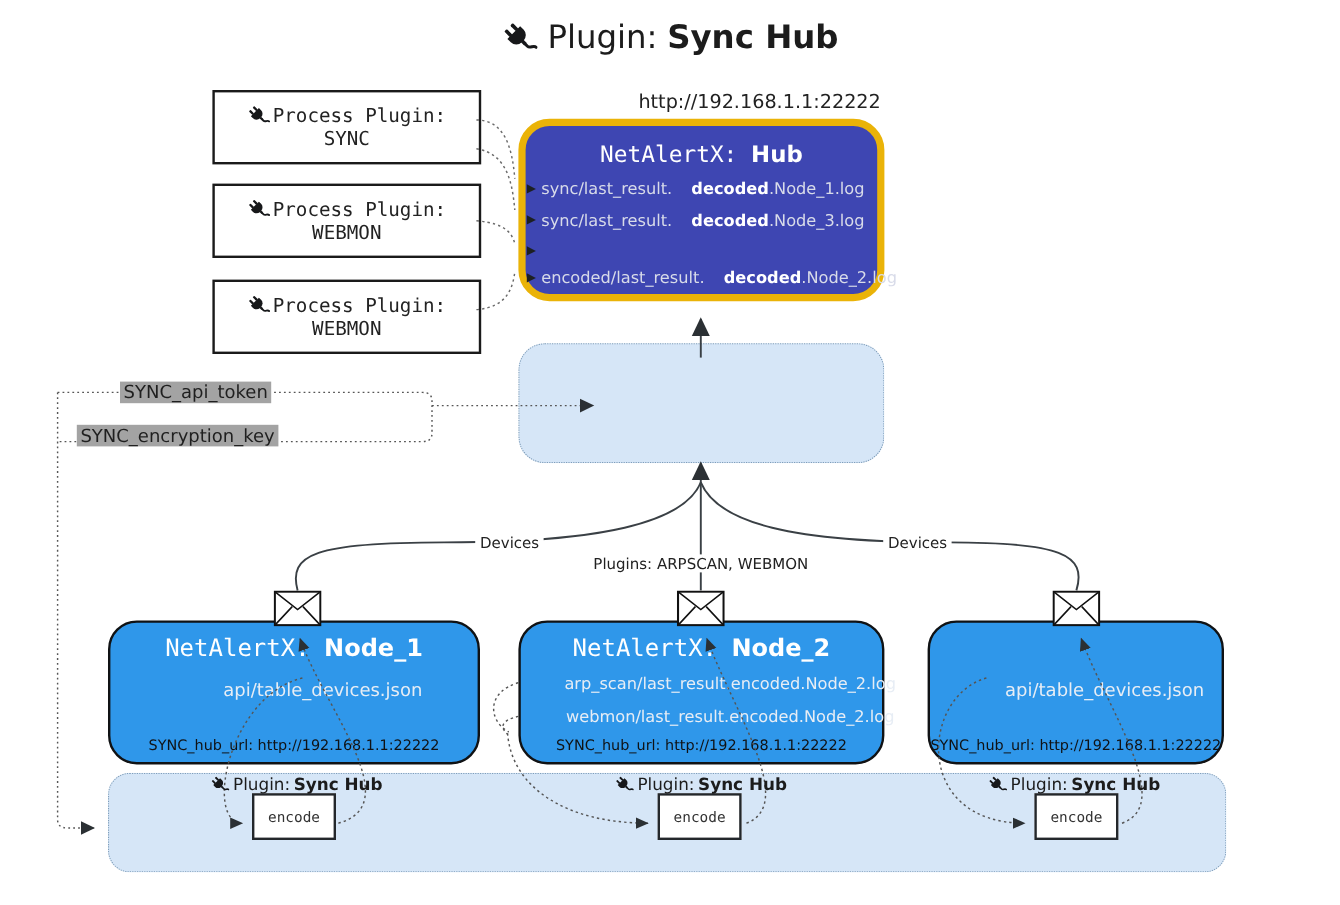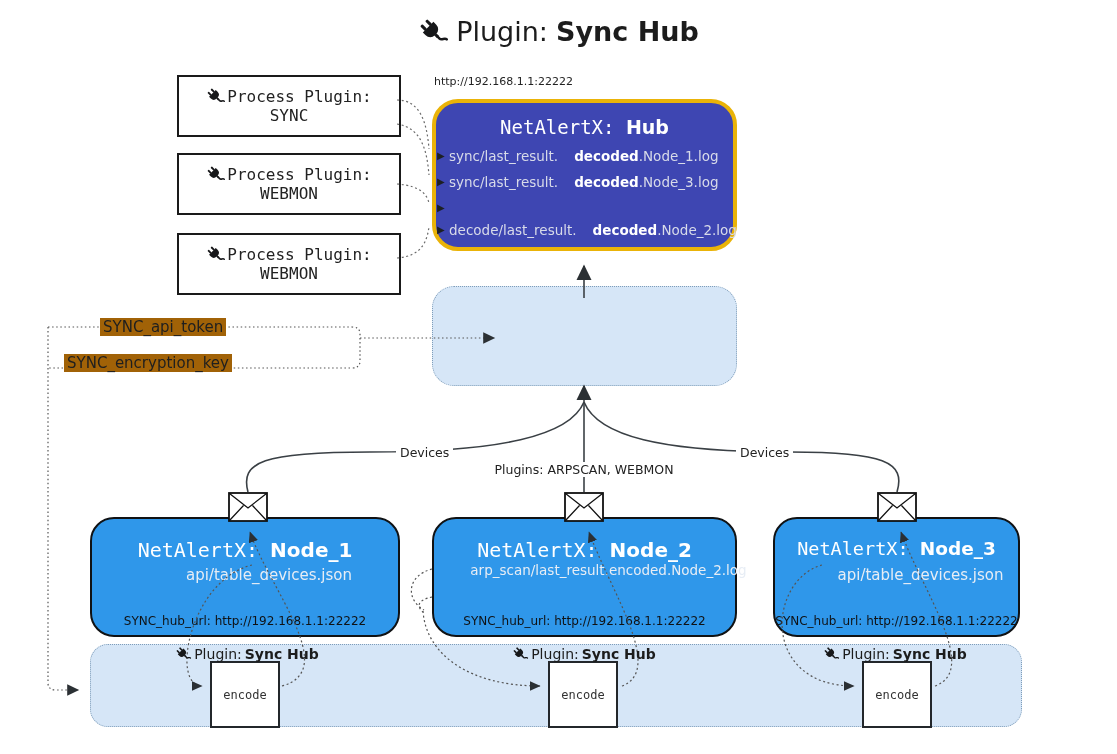--- a/index.html
+++ b/index.html
@@ -9,51 +9,51 @@
   
   .page-title{left:0;top:16px;width:100%;display:flex;justify-content:center;align-items:center;gap:8px;
               font-size:27px;color:#1c1c1c;z-index:3;}
   .page-title b{font-weight:bold;}
   
   .pp-box{left:177px;width:220px;height:58px;background:#fff;border:2px solid #1a1a1a;z-index:1;
           display:flex;flex-direction:column;justify-content:center;align-items:center;
           font-family:"DejaVu Sans Mono","Liberation Mono",monospace;font-size:16px;color:#222;}
   .pp-line1{display:flex;align-items:center;gap:2px;}
   
-  .hub-url{left:434px;top:75px;width:300px;text-align:left;font-size:11px;color:#222;z-index:3;}
-  .hub{left:432px;top:99px;width:305px;height:152px;background:#3E46B2;border:4px solid #eab308;
+  .hub-url{left:434px;top:75px;width:300px;text-align:right;font-size:16px;color:#222;z-index:3;}
+  .hub{left:432px;top:99px;width:305px;height:152px;background:#3E46B2;border:6px solid #eab308;
        border-radius:26px;z-index:1;box-sizing:border-box;}
   .hub-title{position:absolute;top:13px;left:0;width:100%;text-align:center;color:#fff;
              font-family:"DejaVu Sans Mono","Liberation Mono",monospace;font-size:19px;}
   .hub-title b{font-family:"DejaVu Sans","Liberation Sans",sans-serif;font-weight:bold;}
   .hub-log{position:absolute;left:13px;right:4px;height:20px;font-size:13.5px;color:#d8dbe9;white-space:nowrap;}
   .hub-log b{color:#fff;font-weight:bold;margin-left:16px;}
   .hub-arrow{position:absolute;left:1px;width:10px;font-size:10px;color:#1d2023;}
   
   .panel{background:#D6E6F7;border:1.6px dotted #7f9db9;box-sizing:border-box;z-index:0;}
   .decode-panel{left:432px;top:286px;width:305px;height:100px;border-radius:22px;}
   .decode-box{left:508px;top:298px;width:157px;height:74px;background:#fff;border:2px solid #23272b;
               box-sizing:border-box;display:flex;align-items:center;justify-content:center;z-index:1;
               font-family:"DejaVu Sans Mono","Liberation Mono",monospace;font-size:17px;color:#222;}
   
-  .secret{font-size:15px;color:#1f1f1f;background:#a16207;padding:0 3px;z-index:3;white-space:nowrap;}
+  .secret{font-size:15px;color:#1f1f1f;background:#a3a3a3;padding:0 3px;z-index:3;white-space:nowrap;}
   
   .edge-label{font-size:12.5px;color:#222;background:#fff;padding:0 4px;z-index:3;white-space:nowrap;}
   
   .node{top:517px;height:120px;background:#2F97EA;border:2px solid #101214;border-radius:24px;
         box-sizing:border-box;z-index:1;}
-  .node-title{position:absolute;top:19px;left:0;width:100%;text-align:center;color:#fff;
+  .node-title{position:absolute;top:9px;left:0;width:100%;text-align:center;color:#fff;
               font-family:"DejaVu Sans Mono","Liberation Mono",monospace;font-size:20px;white-space:nowrap;}
   .node-title b{font-family:"DejaVu Sans","Liberation Sans",sans-serif;font-weight:bold;}
   .node-file{position:absolute;left:0;width:100%;text-align:center;color:#e7edf5;font-size:15px;white-space:nowrap;padding-left:24px;}
   .node-file.small{font-size:13.5px;}
   .node-huburl{position:absolute;bottom:7px;left:0;width:100%;text-align:center;color:#101214;font-size:12px;white-space:nowrap;}
   
   .bottom-bar{left:90px;top:644px;width:932px;height:83px;border-radius:18px;}
-  .encode-box{top:661px;width:70px;height:67px;background:#fff;border:2px solid #23272b;box-sizing:border-box;
+  .encode-box{top:661px;width:70px;height:39px;background:#fff;border:2px solid #23272b;box-sizing:border-box;
               display:flex;align-items:center;justify-content:center;z-index:2;
               font-family:"DejaVu Sans Mono","Liberation Mono",monospace;font-size:12px;color:#333;}
   .enc-label{top:646px;transform:translateX(-50%);display:flex;align-items:center;gap:3px;
              font-size:14px;color:#1c1c1c;z-index:3;white-space:nowrap;}
   .enc-label b{font-weight:bold;}
   
   .plug{display:inline-block;}
   svg.overlay{position:absolute;left:0;top:0;z-index:2;pointer-events:none;}
   .envelope{z-index:3;}
 </style>
@@ -121,21 +121,21 @@
     <div class="hub-title">
       <span>NetAlertX:</span>
       <b>Hub</b>
     </div>
     <span class="hub-arrow" style="top:47px">▶</span>
     <span class="hub-arrow" style="top:73px">▶</span>
     <span class="hub-arrow" style="top:99px">▶</span>
     <span class="hub-arrow" style="top:121px">▶</span>
     <div class="hub-log" style="top:45px"><span>sync/last_result.</span><b>decoded</b><span>.Node_1.log</span></div>
     <div class="hub-log" style="top:71px"><span>sync/last_result.</span><b>decoded</b><span>.Node_3.log</span></div>
-    <div class="hub-log" style="top:119px"><span>decode/last_result.</span><b>decoded</b><span>.Node_2.log</span></div>
+    <div class="hub-log" style="top:119px"><span>encoded/last_result.</span><b>decoded</b><span>.Node_2.log</span></div>
   </div>
 
   <div class="abs panel decode-panel"></div>
 
   <div class="abs secret" style="left:100px;top:318px">SYNC_api_token</div>
   <div class="abs secret" style="left:64px;top:354px">SYNC_encryption_key</div>
 
   <div class="abs edge-label" style="left:396px;top:445px">Devices</div>
   <div class="abs edge-label" style="left:584px;top:462px;transform:translateX(-50%)">Plugins: ARPSCAN, WEBMON</div>
   <div class="abs edge-label" style="left:736px;top:445px">Devices</div>
@@ -146,27 +146,25 @@
     </div>
     <div class="node-file" style="top:47px">api/table_devices.json</div>
     <div class="node-huburl">SYNC_hub_url: http://192.168.1.1:22222</div>
   </div>
 
   <div class="abs node" style="left:432px;width:305px">
     <div class="node-title">
       <span>NetAlertX:</span> <b>Node_2</b>
     </div>
     <div class="node-file small" style="top:43px">arp_scan/last_result.encoded.Node_2.log</div>
+    <div class="node-file small" style="top:71px">webmon/last_result.encoded.Node_2.log</div>
     <div class="node-huburl">SYNC_hub_url: http://192.168.1.1:22222</div>
   </div>
 
   <div class="abs node" style="left:773px;width:247px">
-    <div class="node-title" style="font-size:18.5px">
-      <span>NetAlertX:</span> <b>Node_3</b>
-    </div>
     <div class="node-file" style="top:47px">api/table_devices.json</div>
     <div class="node-huburl">SYNC_hub_url: http://192.168.1.1:22222</div>
   </div>
 
   <svg class="abs envelope" style="left:228px;top:492px" width="40" height="30" viewBox="0 0 40 30">
       <use href="#envelope-shape"></use>
     </svg>
   <svg class="abs envelope" style="left:564px;top:492px" width="40" height="30" viewBox="0 0 40 30">
       <use href="#envelope-shape"></use>
     </svg>

